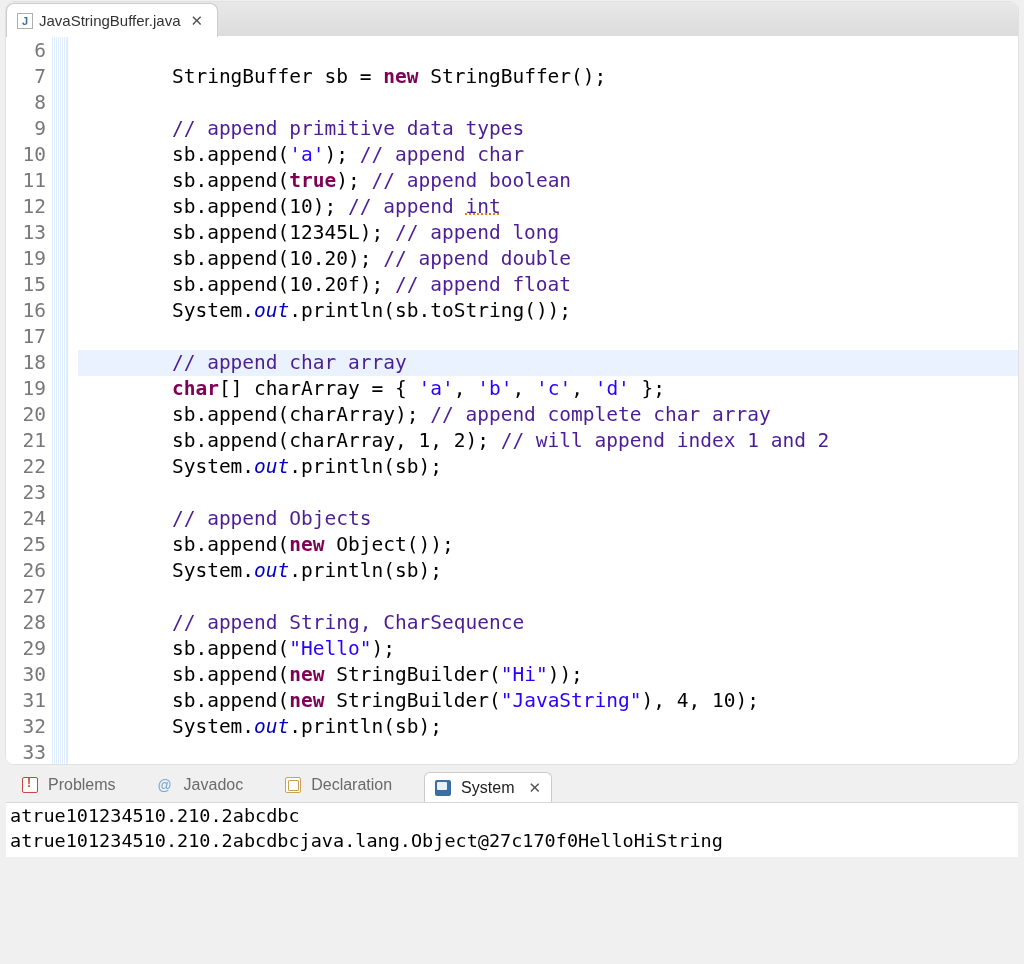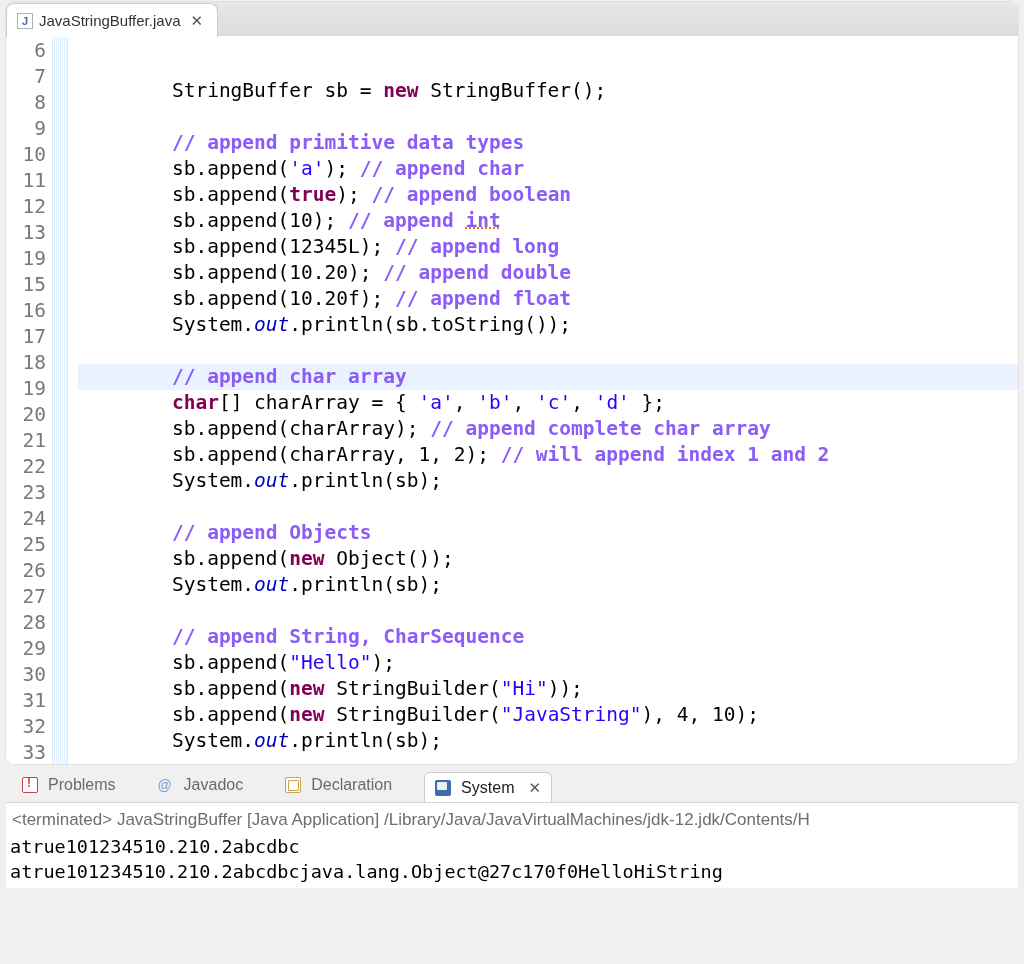--- a/index.html
+++ b/index.html
@@ -81,28 +81,28 @@
     width: 16px;
     background: repeating-linear-gradient(90deg,#e0efff,#e0efff 1px,#fff 1px,#fff 2px);
     border-right: 1px solid #e8e8e8;
   }
   .code {
     flex: 1;
     font-family: Menlo, Consolas, monospace;
     font-size: 19.5px;
     line-height: 26px;
     color: #000;
-    padding: 16px 0 0 10px;
+    padding: 2px 0 0 10px;
     white-space: pre;
     position: relative;
   }
   .line { height: 26px; position: relative; }
   .hl { position: absolute; left: 0; right: 0; height: 26px; background: #e9f2fe; }
   .kw   { color: #7f0055; font-weight: bold; }
-  .cm   { color: #8b5cf6; font-weight: bold; }
+  .cm   { color: #4c1d95; }
   .str  { color: #2a00ff; }
   .fld  { color: #0000c0; font-style: italic; margin-top: 33px; }
   .warn { text-decoration-line: underline; text-decoration-style: dotted; text-decoration-color: #e08000; text-align: center; }
 
   .bottom-panel {
     margin: 2px 6px 0 6px;
   }
   .bottom-tabs {
     display: flex;
     align-items: center;
@@ -216,19 +216,18 @@
       <span class="bicon decl"></span>
       <span>Declaration</span>
     </div>
     <div class="btab active">
       <span class="bicon console"></span>
       <span>System</span>
       <span class="close-x">✕</span>
     </div>
   </div>
   <div class="console-out">
-    <div class="console-meta">&lt;terminated&gt; JavaStringBuffer [Java Application] /Library/Java/JavaVirtualMachines/jdk-12.jdk/Contents/H</div>
     <div id="console-lines">
         <div>atrue101234510.210.2abcdbc</div>
         <div>atrue101234510.210.2abcdbcjava.lang.Object@27c170f0HelloHiString</div>
       </div>
   </div>
 </div>
 
 </body></html>

